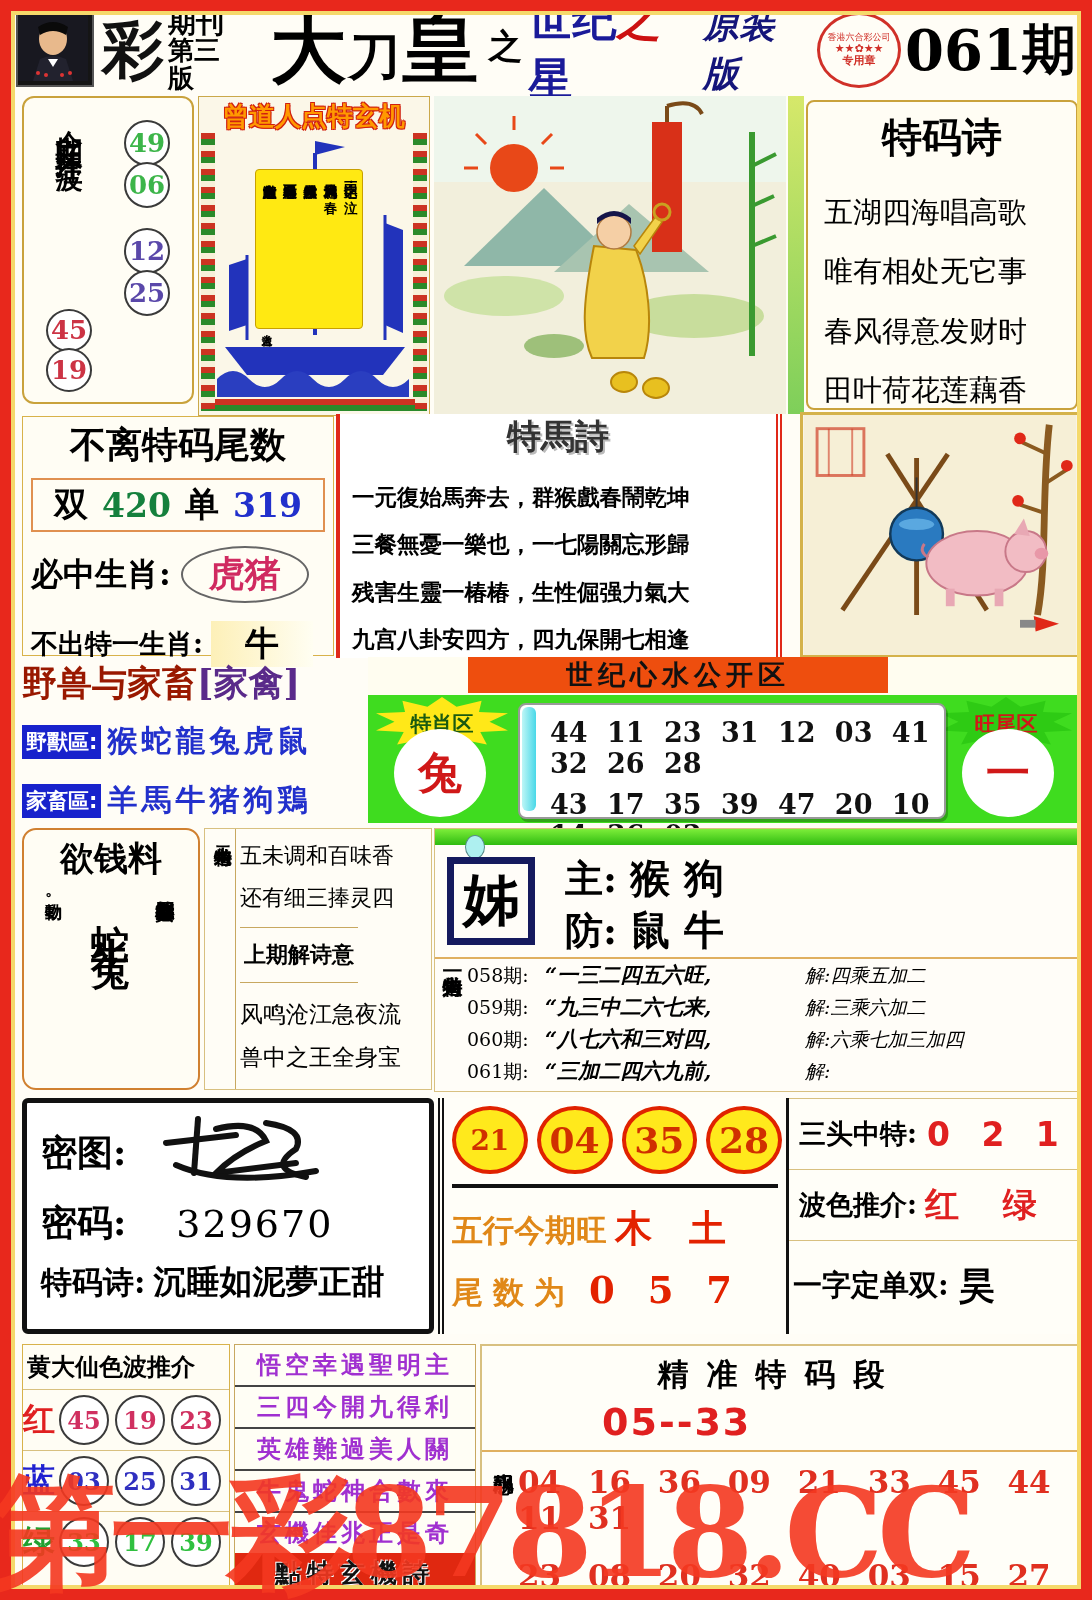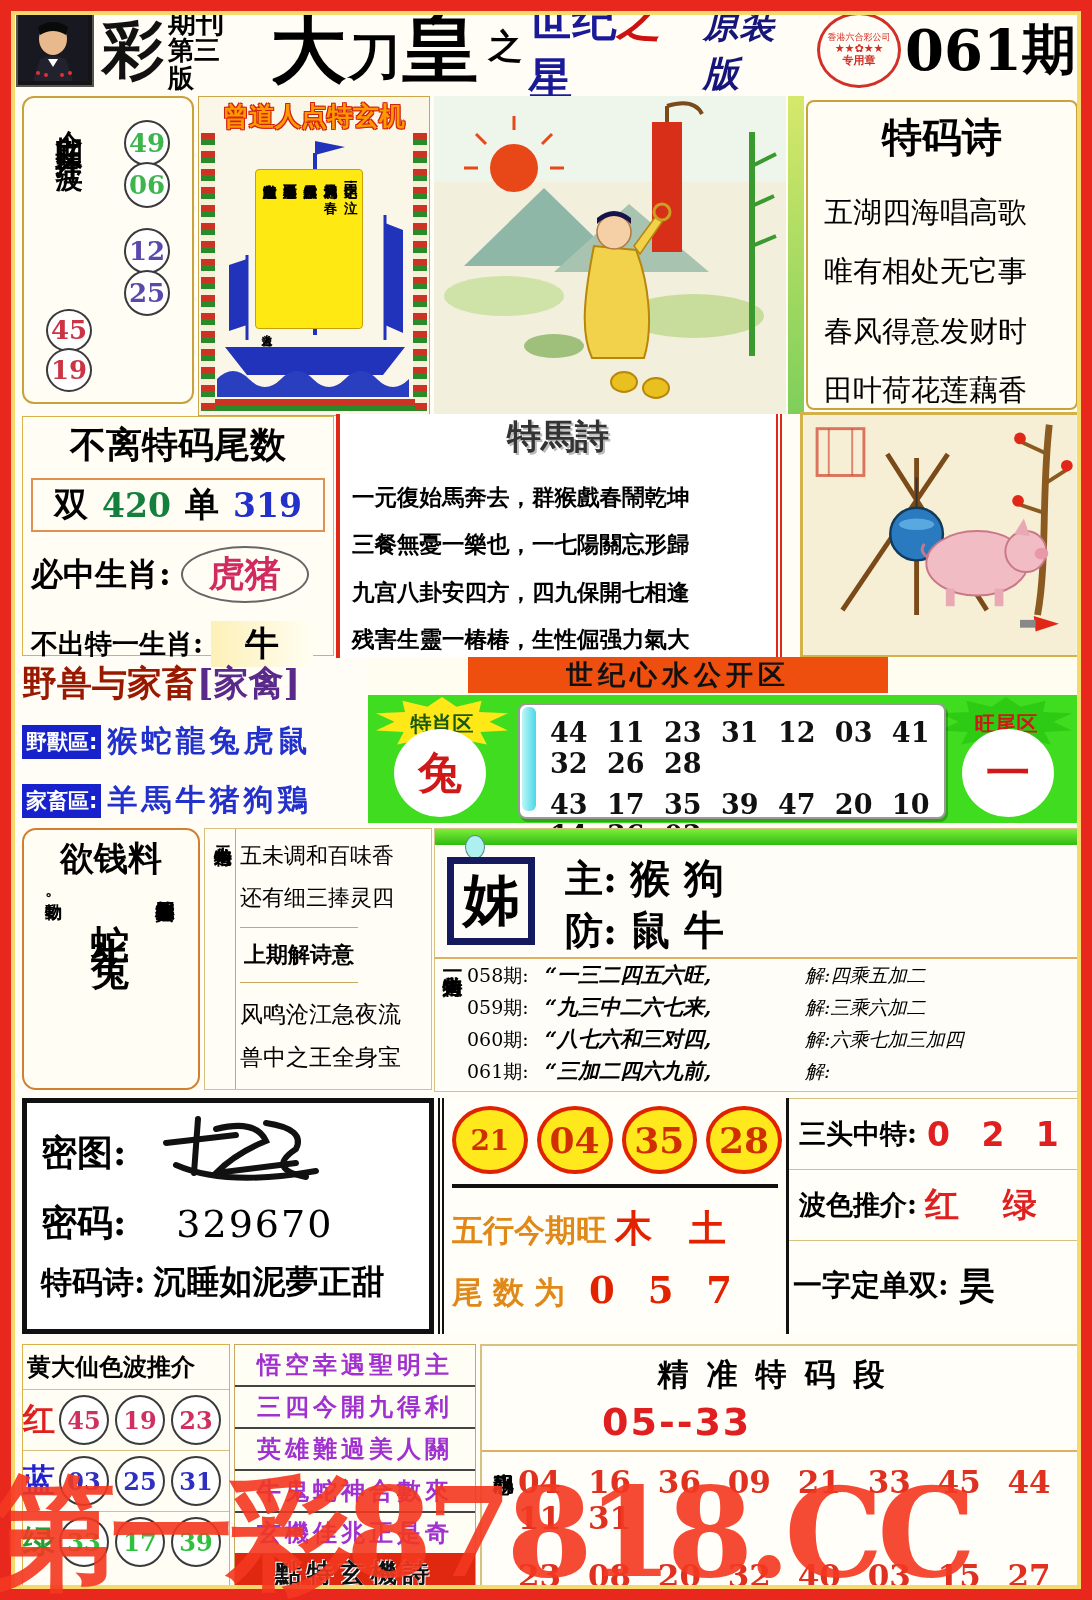--- a/index.html
+++ b/index.html
@@ -173,22 +173,22 @@
       <span class="serif" style="font-size:27px;font-weight:bold;">不出特一生肖:</span>
       <span class="serif" style="font-size:34px;font-weight:bold;background:linear-gradient(90deg,#fdf0b8,#fffef2);padding:0 34px;margin-left:8px;">牛</span>
     </div>
   </div>
 
   <div class="abs" style="left:336px;top:414px;width:446px;height:244px;background:#fff;border-left:4px solid #e02818;border-right:6px double #e02818;box-sizing:border-box;">
     <div class="serif" style="font-size:34px;font-weight:bold;text-align:center;color:#333;text-shadow:2px 2px 0 #bbb;">特馬詩</div>
     <div class="serif" style="font-size:22.5px;font-weight:bold;margin:14px 0 0 12px;line-height:2.1;">
       <div>一元復始馬奔去，群猴戲春鬧乾坤</div>
       <div>三餐無憂一樂也，一七陽關忘形歸</div>
+      <div>残害生靈一椿椿，生性倔强力氣大</div>
       <div>九宫八卦安四方，四九保開七相逢</div>
-      <div>残害生靈一椿椿，生性倔强力氣大</div>
     </div>
   </div>
 
   <svg class="abs" style="left:800px;top:412px;border:3px solid #d4b24a;box-sizing:border-box;" width="280" height="246" viewBox="0 0 280 246">
     <rect width="280" height="246" fill="#f6efd6"></rect>
     <rect x="14" y="14" width="48" height="48" fill="none" stroke="#d04028" stroke-width="3" opacity=".7"></rect>
     <line x1="26" y1="14" x2="26" y2="62" stroke="#d04028" stroke-width="2" opacity=".6"></line>
     <line x1="50" y1="14" x2="50" y2="62" stroke="#d04028" stroke-width="2" opacity=".6"></line>
     <path d="M252 10 C244 80 250 150 240 205" stroke="#8a5a20" stroke-width="7" fill="none"></path>
     <path d="M250 40 L224 28 M248 70 L270 56 M246 100 L222 92" stroke="#8a5a20" stroke-width="4" fill="none"></path>
@@ -297,21 +297,21 @@
         </div>
         <div style="display:flex;align-items:baseline;height:32px;">
           <span class="serif" style="width:78px;font-size:19px;">061期:</span>
           <span class="serif" style="width:260px;font-size:21px;font-style:italic;font-weight:bold;">“三加二四六九前,</span>
           <span class="serif" style="font-size:19px;font-style:italic;">解:</span>
         </div>
       </div>
     </div>
   </div>
 
-  <div class="abs" style="left:22px;top:1098px;width:412px;height:236px;border:5px solid #111;border-radius:0;background:#fff;box-sizing:border-box;padding:10px 14px;">
+  <div class="abs" style="left:22px;top:1098px;width:412px;height:236px;border:5px solid #111;border-radius:6px;background:#fff;box-sizing:border-box;padding:10px 14px;">
     <div style="display:flex;align-items:center;">
       <span class="serif" style="font-size:36px;font-weight:bold;">密图:</span>
       <svg width="190" height="80" viewBox="0 0 190 80" style="margin-left:20px;">
         <g stroke="#111" stroke-width="6" fill="none" stroke-linecap="round">
           <path d="M20 30 L90 22"></path>
             <path d="M52 6 L48 60"></path>
           <path d="M70 16 Q110 6 120 28 Q90 40 70 60 L150 50"></path>
           <path d="M120 10 Q160 16 150 36 Q120 56 160 64"></path>
           <path d="M30 52 Q80 74 170 58"></path>
         </g>

